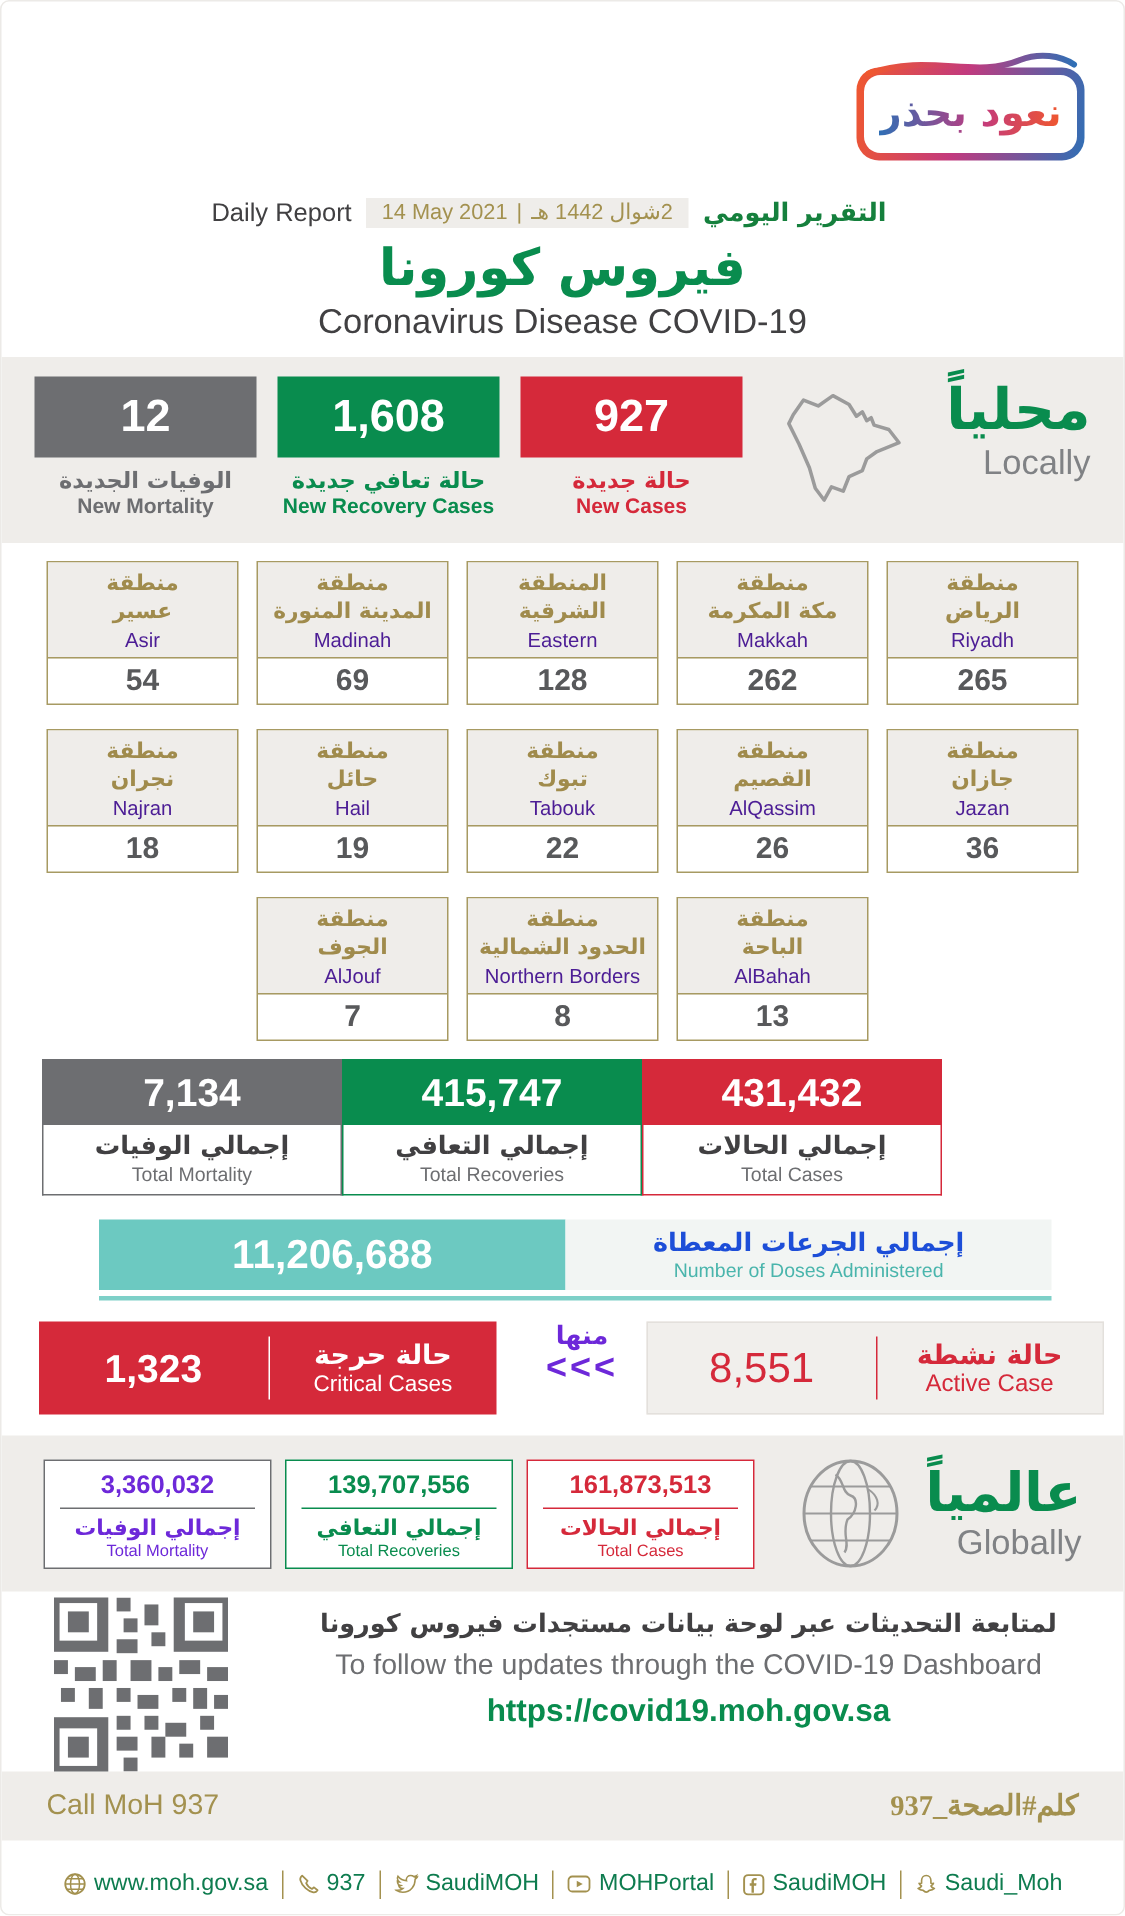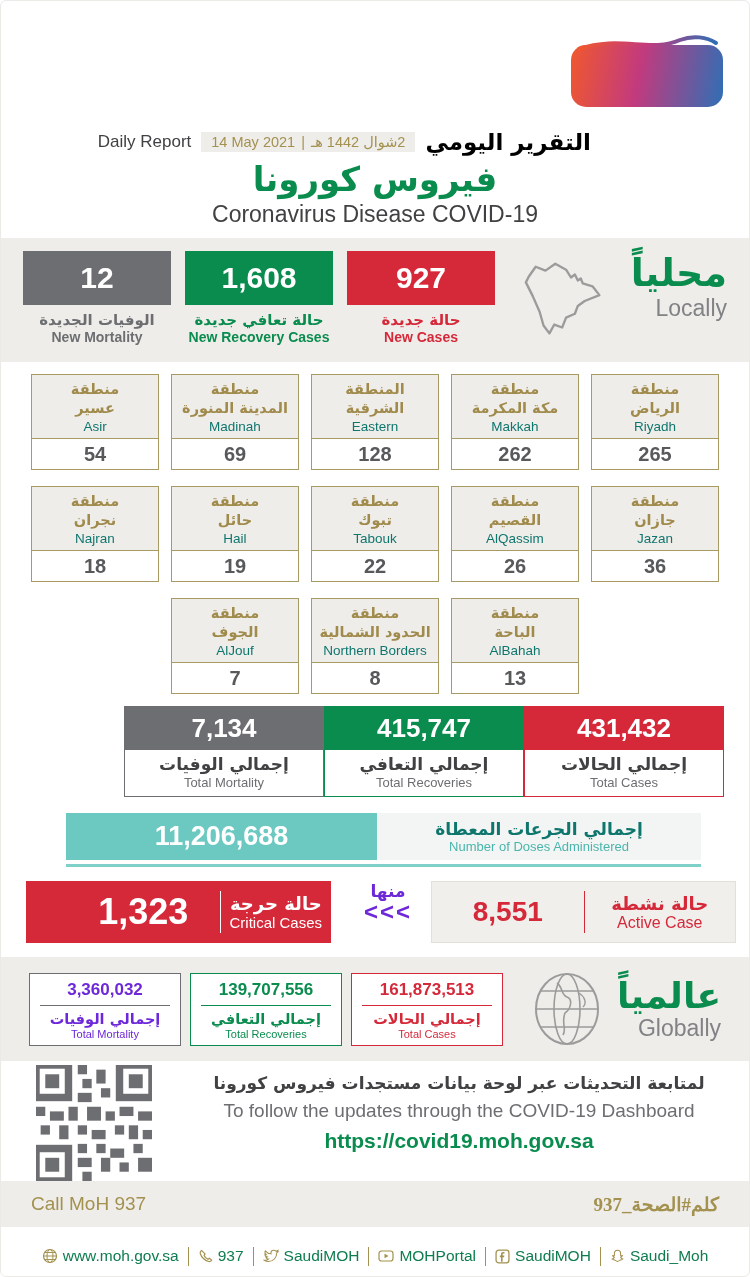--- a/index.html
+++ b/index.html
@@ -17,21 +17,21 @@
   .badge-inner { width:100%; height:100%; background:#fff; border-radius:11px; display:flex; align-items:center; justify-content:center; }
   .badge-text { font-size:26px; font-weight:bold; font-family:"DejaVu Sans",sans-serif;
                 background:linear-gradient(90deg,#2f6fb5 0%,#c23a7e 55%,#f0582e 100%);
                 -webkit-background-clip:text; background-clip:text; color:transparent; }
   .swoosh { position:absolute; top:-12px; left:4px; }
 
   
   .daterow { height:26px; display:flex; align-items:center; justify-content:flex-end; padding-right:158px; gap:10px; }
   .dr-en { font-size:17px; color:#414042; }
   .datebox { background:#efedea; padding:2px 10px; font-size:14.5px; color:#a3914f; display:flex; gap:6px; align-items:center; }
-  .dr-ar { font-size:23px; font-weight:bold; color:#000000; font-family:"DejaVu Sans",sans-serif; }
+  .dr-ar { font-size:17px; font-weight:bold; color:#15803d; font-family:"DejaVu Sans",sans-serif; }
 
   
   .title-ar { text-align:center; font-size:34px; font-weight:bold; color:#098c4e; margin-top:4px; font-family:"DejaVu Sans",sans-serif; }
   .title-en { text-align:center; font-size:23px; color:#414042; margin-top:2px; margin-bottom:10px; }
 
   
   .band { background:#efedea; }
   .locally-band { height:124px; display:flex; padding:13px 22px 0 22px; gap:14px; }
   .stat { width:148px; text-align:center; }
   .stat-val { height:54px; display:flex; align-items:center; justify-content:center; color:#fff; font-size:30px; font-weight:bold; }
@@ -43,57 +43,57 @@
   .locally-right { flex:1; display:flex; align-items:flex-start; justify-content:flex-end; gap:8px; padding-top:2px; }
   .loc-head { text-align:right; }
   .loc-ar { font-size:38px; font-weight:bold; color:#098c4e; line-height:1.1; font-family:"DejaVu Sans",sans-serif; }
   .loc-en { font-size:23px; color:#808285; margin-top:0px; }
 
   
   .regions { padding:12px 30px 0 30px; display:grid; grid-template-columns:repeat(5,1fr); column-gap:12px; row-gap:16px; }
   .rbox { border:1.5px solid #a79a62; background:#fff; }
   .rhead { background:#efedea; border-bottom:1px solid #a79a62; height:64px; text-align:center; padding-top:5px; }
   .r-ar { font-size:14.5px; font-weight:bold; color:#a08b4c; line-height:1.3; font-family:"DejaVu Sans",sans-serif; }
-  .r-en { font-size:13.5px; color:#0f766e; margin-top:1px; white-space:nowrap; }
+  .r-en { font-size:13.5px; color:#4c1d95; margin-top:1px; white-space:nowrap; }
   .rnum { height:30px; display:flex; align-items:center; justify-content:center; font-size:20px; font-weight:bold; color:#58595b; }
   .rbox.col2 { grid-column:2; } .rbox.col3 { grid-column:3; } .rbox.col4 { grid-column:4; }
 
   
-  .totals { margin:12px 25px 0 40px; display:flex; justify-content:flex-end; }
+  .totals { margin:12px 25px 0 27px; display:flex; justify-content:flex-start; }
   .tbox { width:200px; text-align:center; }
   .t-val { height:44px; display:flex; align-items:center; justify-content:center; color:#fff; font-size:26px; font-weight:bold; }
   .t-labels { border:1px solid; border-top:none; padding:4px 0 6px 0; background:#fff; }
   .t-ar { font-size:17px; font-weight:bold; color:#414042; font-family:"DejaVu Sans",sans-serif; }
   .t-en { font-size:13px; color:#6d6e71; margin-top:1px; }
   .t-gray .t-val { background:#6d6e71; } .t-gray .t-labels { border-color:#6d6e71; }
   .t-green .t-val { background:#098c4e; } .t-green .t-labels { border-color:#098c4e; }
   .t-red .t-val { background:#d5293a; } .t-red .t-labels { border-color:#d5293a; }
 
   
   .doses-wrap { margin:16px 50px 0 65px; width:635px; border-bottom:3px solid #7ed0c8; padding-bottom:4px; }
   .doses { display:flex; height:47px; }
   .doses-num { width:49%; background:#6cc9c1; color:#fff; font-size:27px; font-weight:bold; display:flex; align-items:center; justify-content:center; }
   .doses-label { width:51%; background:#f2f5f3; display:flex; flex-direction:column; align-items:center; justify-content:center; }
-  .doses-ar { color:#0f766e; font-size:17px; font-weight:bold; font-family:"DejaVu Sans",sans-serif; }
+  .doses-ar { color:#1d4ed8; font-size:17px; font-weight:bold; font-family:"DejaVu Sans",sans-serif; }
   .doses-en { color:#4ab5ac; font-size:13px; }
 
   
   .crit-row { position:relative; height:64px; margin-top:14px; }
   .crit-box { position:absolute; left:25px; top:0; width:305px; height:62px; background:#d5293a; color:#fff; display:flex; align-items:center; }
-  .crit-num { width:50%; text-align:center; font-size:36px; font-weight:bold;margin-left:41px; }
+  .crit-num { width:50%; text-align:center; font-size:26px; font-weight:bold; }
   .vsep-w { width:1px; height:42px; background:#fff; }
   .crit-labels { flex:1; text-align:center; }
   .crit-ar { font-size:18px; font-weight:bold; font-family:"DejaVu Sans",sans-serif; }
   .crit-en { font-size:15px; }
   .menha { position:absolute; left:352px; top:0px; width:70px; text-align:center; color:#6d28d9; }
   .menha-ar { font-size:17px; font-weight:bold; font-family:"DejaVu Sans",sans-serif; }
   .menha-ch { font-size:24px; font-weight:bold; letter-spacing:2px; line-height:0.9; }
   .active-box { position:absolute; left:430px; top:0; width:305px; height:62px; background:#f1efec; border:1px solid #e3e0dc; color:#d5293a; display:flex; align-items:center; }
   .active-box .vsep-r { width:1px; height:42px; background:#d5293a; }
-  .act-num { width:50%; text-align:center; font-size:28px; font-weight:bold; }
+  .act-num { width:50%; text-align:center; font-size:28px; font-weight:normal; }
   .act-labels { flex:1; text-align:center; }
   .act-ar { font-size:18px; font-weight:bold; font-family:"DejaVu Sans",sans-serif; }
   .act-en { font-size:16px; }
 
   
   .global-band { margin-top:12px; height:104px; display:flex; align-items:center; padding:0 28px; gap:9px; }
   .gbox { background:#fff; text-align:center; border:1px solid; padding:6px 4px 5px 4px; width:152px; }
   .g-num { font-size:17px; font-weight:bold; }
   .g-rule { border-top:1px solid; margin:5px 6px; }
   .g-ar { font-size:14.5px; font-weight:bold; font-family:"DejaVu Sans",sans-serif; }
@@ -135,20 +135,23 @@
       <svg class="swoosh" width="144" height="20" viewBox="0 0 144 20">
         <defs>
           <linearGradient id="gsw" x1="0" y1="0" x2="1" y2="0">
             <stop offset="0" stop-color="#f0582e"></stop>
               <stop offset="0.5" stop-color="#c23a7e"></stop>
               <stop offset="1" stop-color="#2f6fb5"></stop>
           </linearGradient>
         </defs>
         <path d="M4,16 C45,2 75,20 105,7 C118,2 132,4 141,10" fill="none" stroke="url(#gsw)" stroke-width="4" stroke-linecap="round"></path>
       </svg>
+      <div class="badge-inner">
+        <span class="badge-text" dir="rtl">نعود بحذر</span>
+      </div>
     </div>
   </div>
 
   <div class="daterow">
     <span class="dr-en">Daily Report</span>
     <span class="datebox">
       <span>14 May 2021</span>
       <span>|</span>
       <span dir="rtl">2شوال 1442 هـ</span>
     </span>

